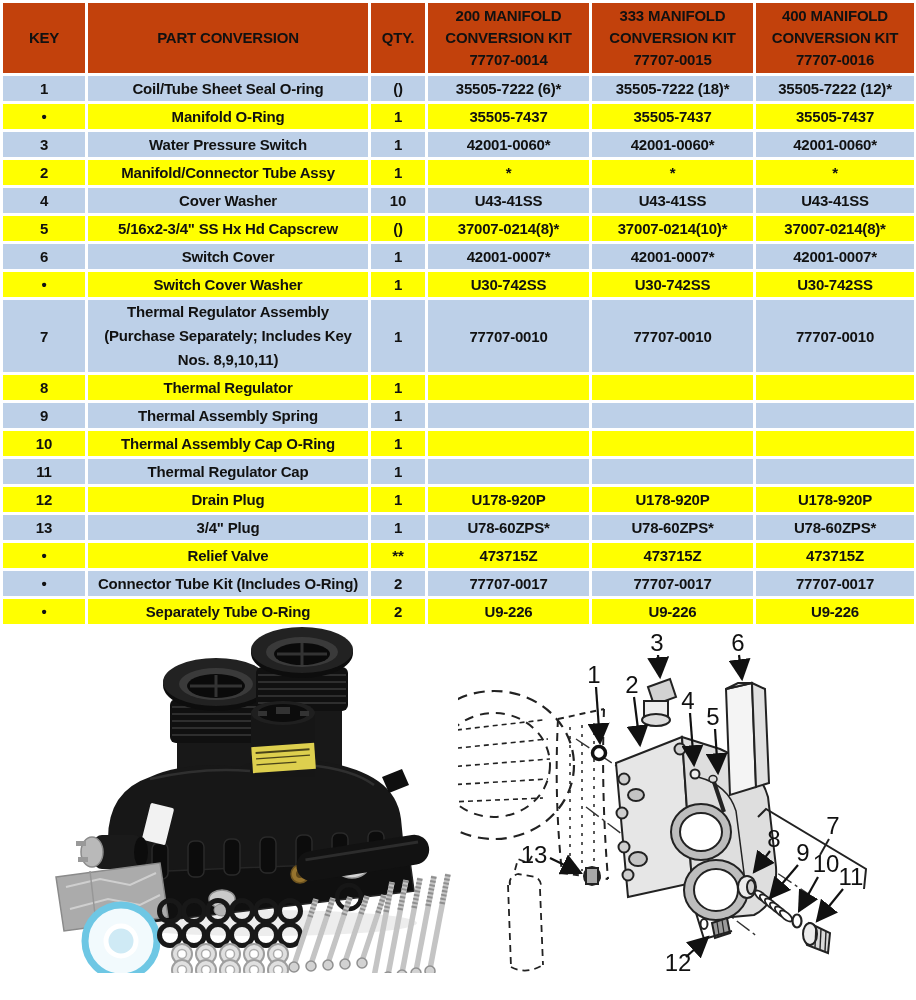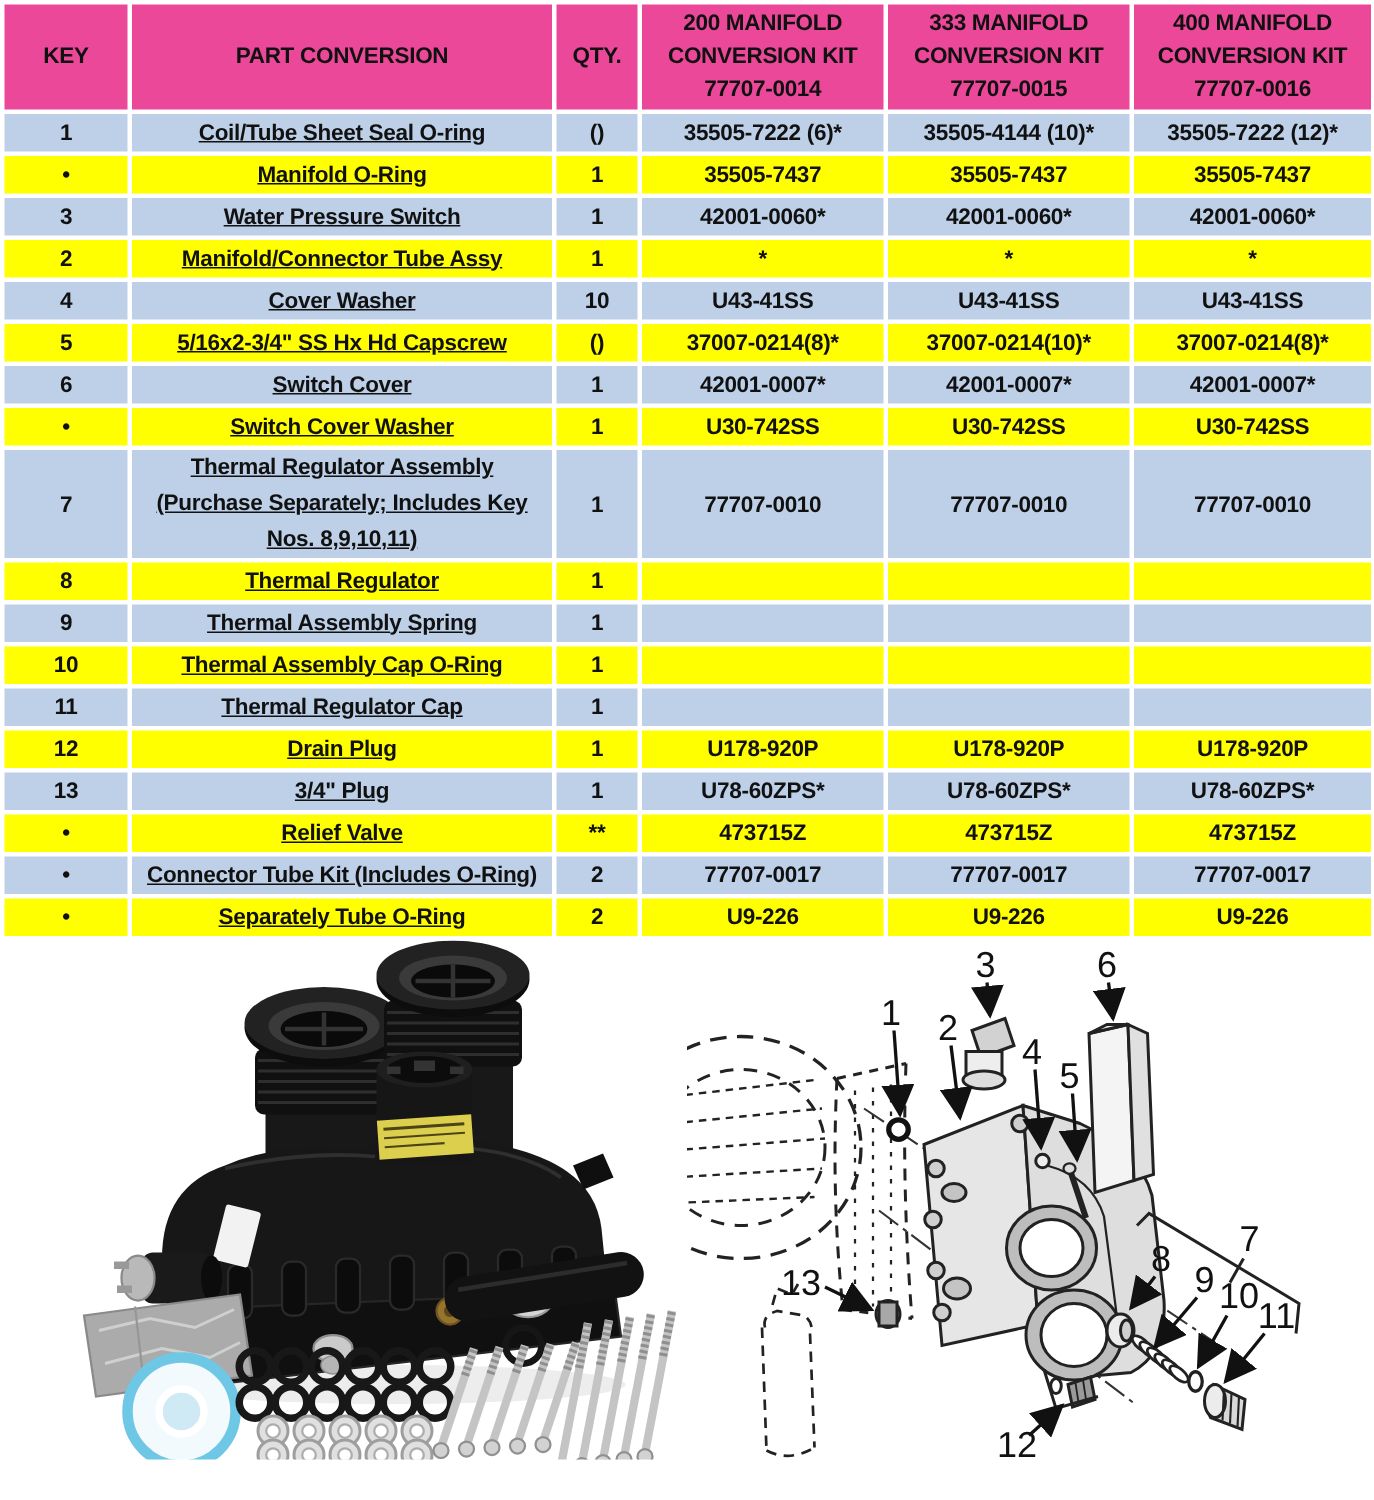--- a/index.html
+++ b/index.html
@@ -16,31 +16,31 @@
     width:916px; table-layout:fixed;
     border-collapse:separate; border-spacing:3px;
     background:#fff;
   }
   table.parts th, table.parts td {
     text-align:center; vertical-align:middle;
     font-weight:bold; letter-spacing:-0.2px;
     overflow:hidden;
   }
   table.parts th {
-    background:#ec4899; height:70px;
+    background:#c2410c; height:70px;
     font-size:15px; line-height:1.45;
     white-space:pre-line; padding:0 2px;
   }
   table.parts td {
     font-size:15px; height:25px; padding:0 3px;
   }
   tbody tr:nth-child(odd)  td { background:#BDD0E8; }
   tbody tr:nth-child(even) td { background:#FFFF00; }
   tbody tr.tall td { height:69px; }
-  tbody td:nth-child(2) { line-height:1.6;text-decoration:underline; }
+  tbody td:nth-child(2) { line-height:1.6; }
 
   
   .figures { display:flex; width:916px; height:346px; background:#fff; }
   .figpanel { width:458px; height:346px; position:relative; }
   svg { display:block; }
   .callout {
     font-family:"Liberation Sans", sans-serif;
     font-size:24px; fill:#111; font-weight:400;
   }
 </style>
@@ -73,21 +73,21 @@
 CONVERSION KIT
 77707-0016</th>
       </tr>
     </thead>
     <tbody>
         <tr>
           <td>1</td>
           <td>Coil/Tube Sheet Seal O-ring</td>
           <td>()</td>
           <td>35505-7222 (6)*</td>
-          <td>35505-4144 (10)*</td>
+          <td>35505-7222 (18)*</td>
           <td>35505-7222 (12)*</td>
         </tr>
         <tr>
           <td>•</td>
           <td>Manifold O-Ring</td>
           <td>1</td>
           <td>35505-7437</td>
           <td>35505-7437</td>
           <td>35505-7437</td>
         </tr>

